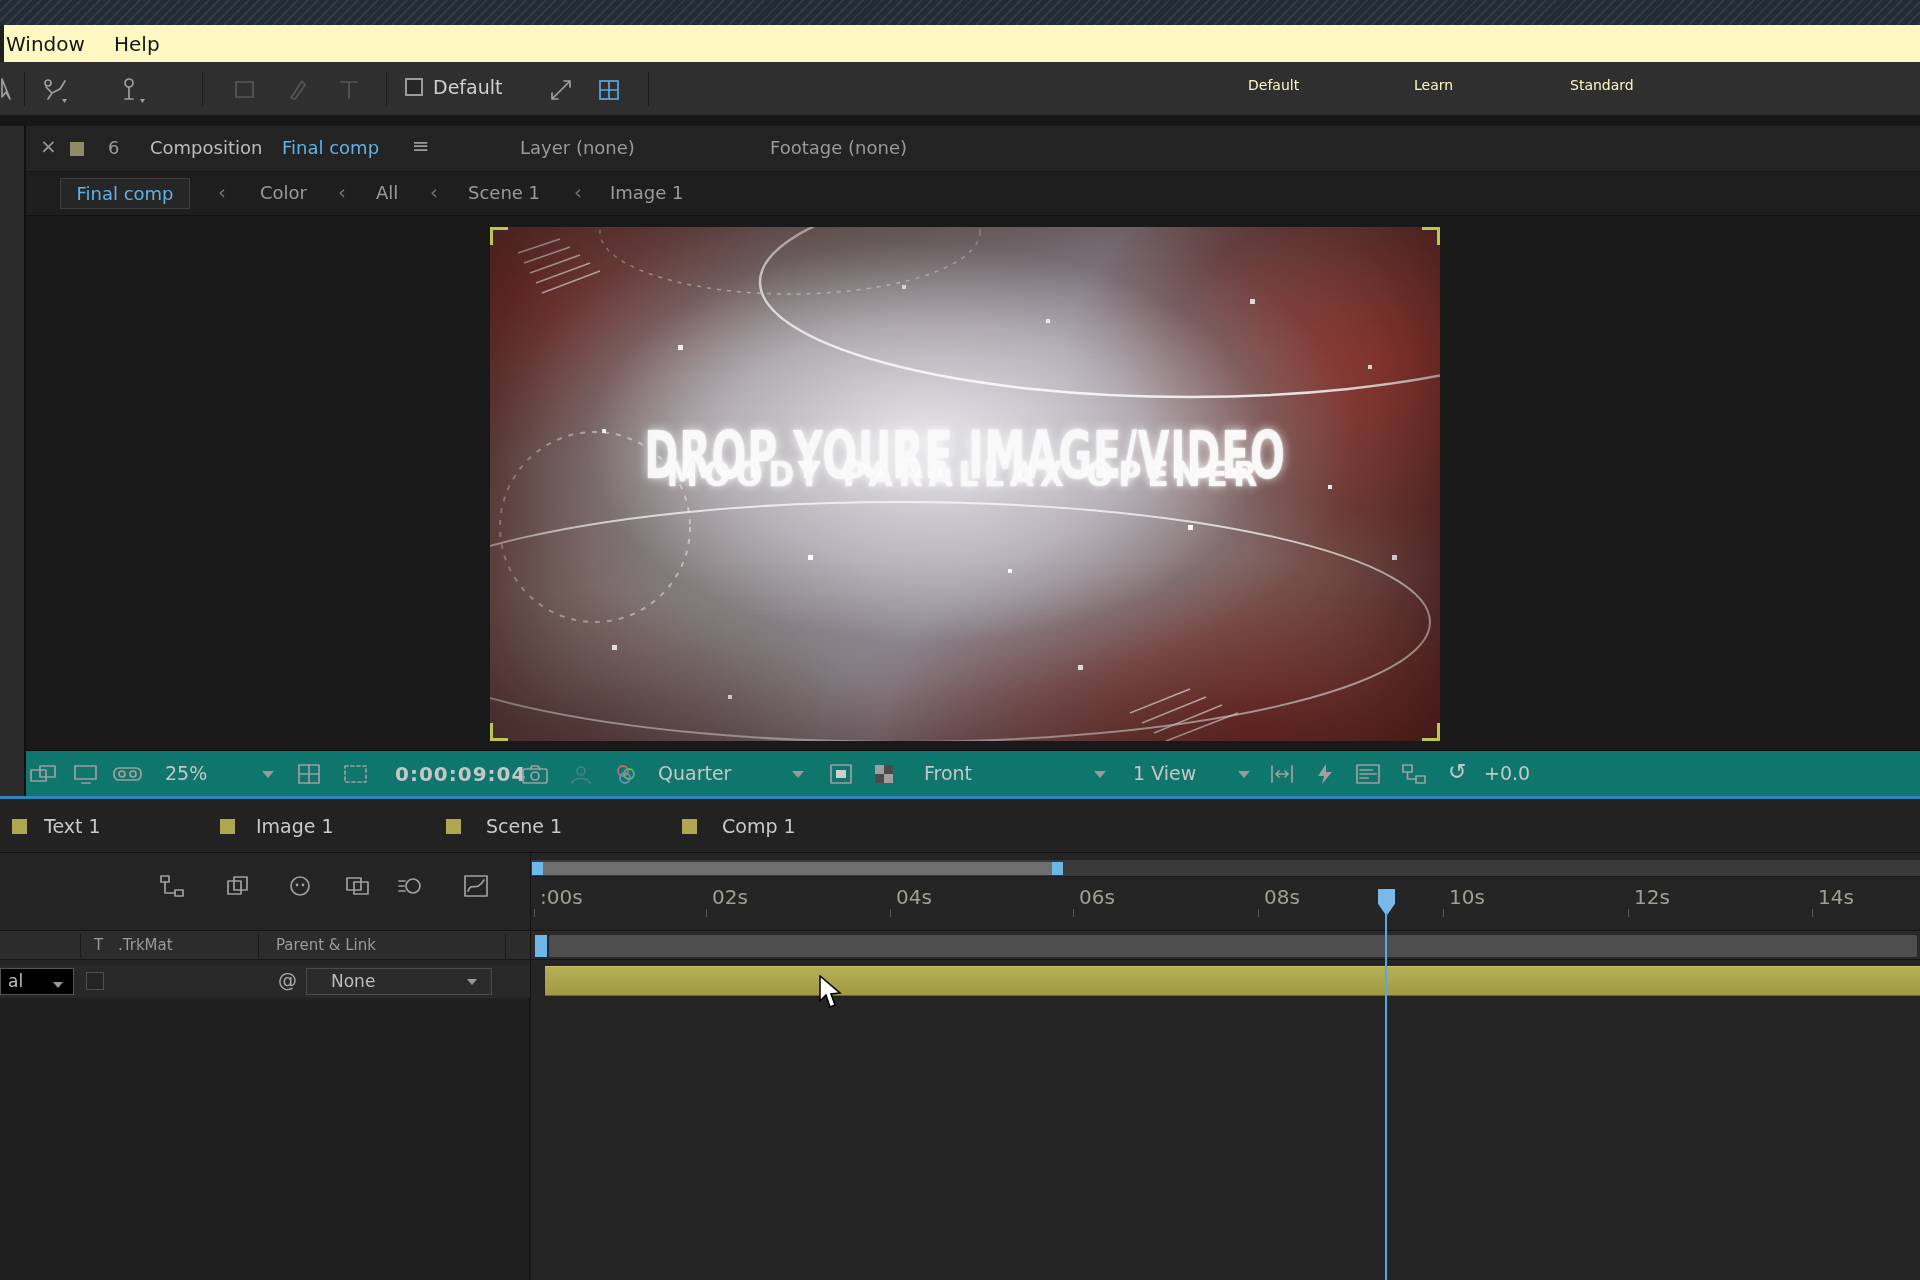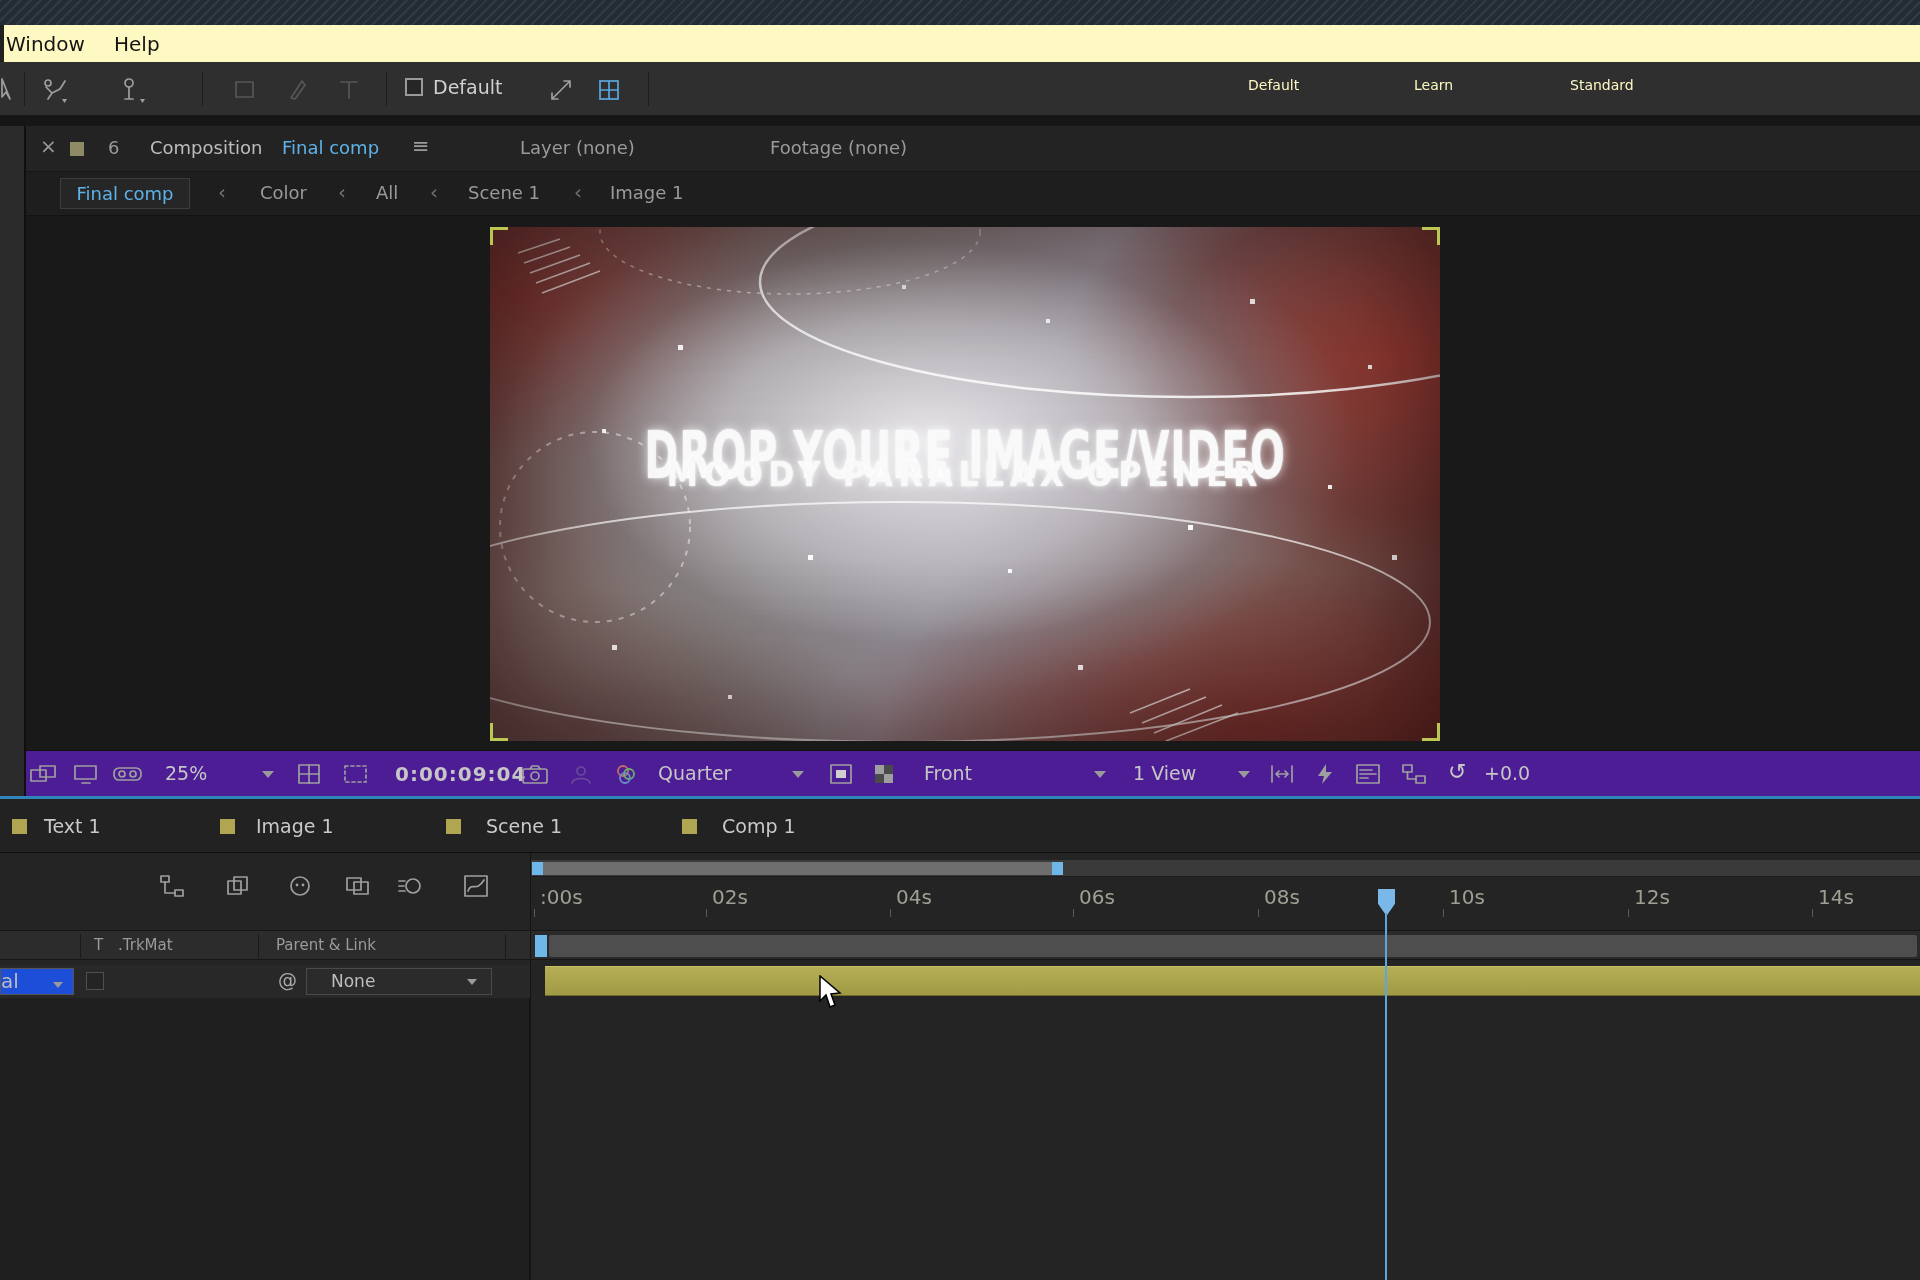--- a/index.html
+++ b/index.html
@@ -53,21 +53,21 @@
     text-shadow:0 0 10px rgba(255,255,255,.8),0 0 2px #fff}
   .vtitle1{top:200px;font-size:50px;letter-spacing:1px;transform:scaleX(.82) scaleY(1.32)}
   .vtitle2{top:228px;font-size:33px;letter-spacing:6px;transform:scaleX(.95)}
   .corner{position:absolute;width:18px;height:18px;border:0 solid #bcc653}
   .c-tl{left:0;top:0;border-left-width:3px;border-top-width:3px}
   .c-tr{right:0;top:0;border-right-width:3px;border-top-width:3px}
   .c-bl{left:0;bottom:0;border-left-width:3px;border-bottom-width:3px}
   .c-br{right:0;bottom:0;border-right-width:3px;border-bottom-width:3px}
 
   
-  .comp-toolbar{position:absolute;left:0;top:750px;width:100%;height:46px;background:#4c1d95;border-top:1px solid #101010}
+  .comp-toolbar{position:absolute;left:0;top:750px;width:100%;height:46px;background:#0f766e;border-top:1px solid #101010}
   .ct-icon{position:absolute;top:11px}
   .ct-text{position:absolute;top:11px;color:#c6c6c6;font-size:19px;white-space:nowrap}
   .timecode{font-weight:bold;font-size:20px;letter-spacing:1px}
   .caret{position:absolute;top:20px;width:0;height:0;border-left:6px solid transparent;border-right:6px solid transparent;border-top:7px solid #9a9a9a}
   .blue-line{position:absolute;left:0;top:796px;width:100%;height:3px;background:#2f84bb}
 
   
   .comp-tabs{position:absolute;left:0;top:799px;width:100%;height:54px;background:#222;border-bottom:1px solid #101010}
   .ctab-chip{position:absolute;top:20px;width:15px;height:15px;background:#b0a550}
   .ctab-label{position:absolute;top:16px;color:#c9c9c9;font-size:19px}
@@ -81,21 +81,21 @@
   .wa-handle{position:absolute;top:2px;width:11px;height:13px;background:#6fb7e8}
   .ruler-label{position:absolute;top:32px;color:#9f9f93;font-size:20px}
   .ruler-label::after{content:"";position:absolute;left:-6px;top:24px;width:1px;height:8px;background:#5a5a5a}
   .nav-row-left{position:absolute;left:0;top:77px;width:530px;height:30px;background:#2c2c2c;border-top:1px solid #161616;border-bottom:1px solid #161616}
   .col-label{position:absolute;top:5px;color:#9a9a9a;font-size:15px}
   .col-div{position:absolute;top:3px;width:1px;height:24px;background:#1a1a1a}
   .nav-row-right{position:absolute;left:531px;top:77px;right:0;height:30px;background:#2a2a2a;border-top:1px solid #161616;border-bottom:1px solid #161616}
   .nav-bar{position:absolute;left:18px;right:3px;top:4px;height:22px;background:#4e4e4e;border-radius:2px}
   .nav-handle{position:absolute;left:4px;top:4px;width:12px;height:22px;background:#6fb7e8}
   .layer-row-left{position:absolute;left:0;top:112px;width:530px;height:33px;background:#282828}
-  .mode-box{position:absolute;left:0;top:3px;width:74px;height:27px;background:#1d4ed8;border:1px solid #555;color:#bdbdbd;font-size:20px;line-height:25px;padding-left:0}
+  .mode-box{position:absolute;left:0;top:3px;width:74px;height:27px;background:#000000;border:1px solid #555;color:#bdbdbd;font-size:17px;line-height:25px;padding-left:7px}
   .mode-caret{position:absolute;left:52px;top:13px;width:0;height:0;border-left:5px solid transparent;border-right:5px solid transparent;border-top:6px solid #9a9a9a}
   .tiny-box{position:absolute;left:86px;top:7px;width:18px;height:18px;border:1px solid #4f4f4f;background:#242424}
   .pickwhip{position:absolute;left:278px;top:4px;color:#aaa;font-size:19px}
   .none-dd{position:absolute;left:306px;top:3px;width:186px;height:27px;border:1px solid #4a4a4a;background:#2b2b2b;color:#bdbdbd;font-size:17px;line-height:25px;padding-left:24px}
   .none-caret{position:absolute;left:160px;top:10px;width:0;height:0;border-left:5px solid transparent;border-right:5px solid transparent;border-top:6px solid #9a9a9a}
   .layer-bar{position:absolute;left:545px;right:0;top:113px;height:30px;background:linear-gradient(#b5ae55,#a09a45);border-top:1px solid #c8c266;border-bottom:1px solid #6f6a2e}
   .below-left{position:absolute;left:0;top:145px;bottom:0;width:530px;background:#1f1f1f;border-right:1px solid #141414}
   .playhead-marker{position:absolute;left:1378px;top:36px;width:17px;height:27px;background:#79b8e8;
     clip-path:polygon(0 0,100% 0,100% 55%,50% 100%,0 55%);filter:drop-shadow(0 0 1px #1a5b86)}
   .playhead-line{position:absolute;left:1385px;top:60px;bottom:0;width:2px;background:#5aa6dd;z-index:8}

